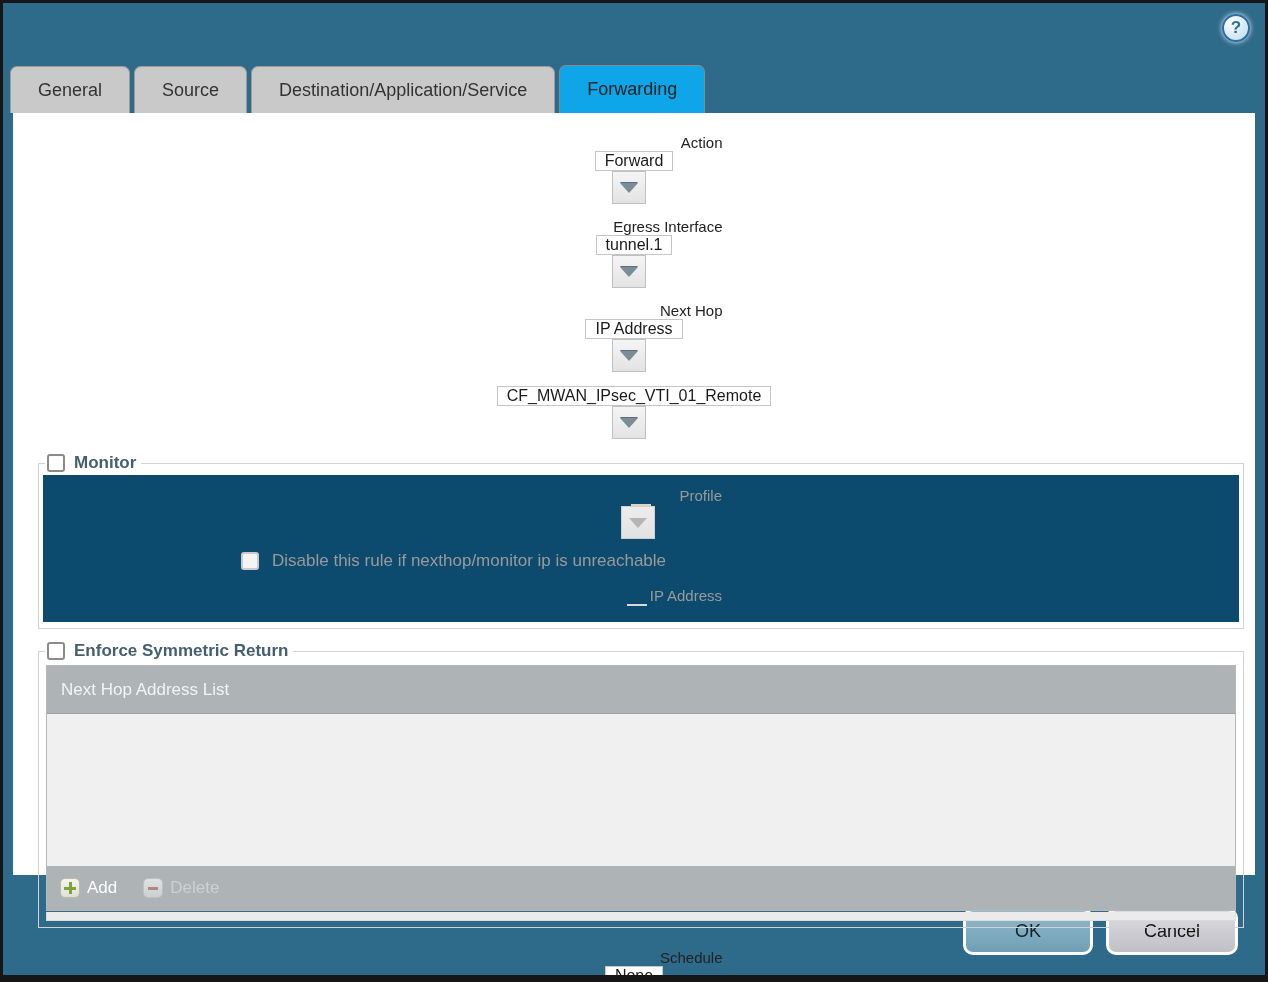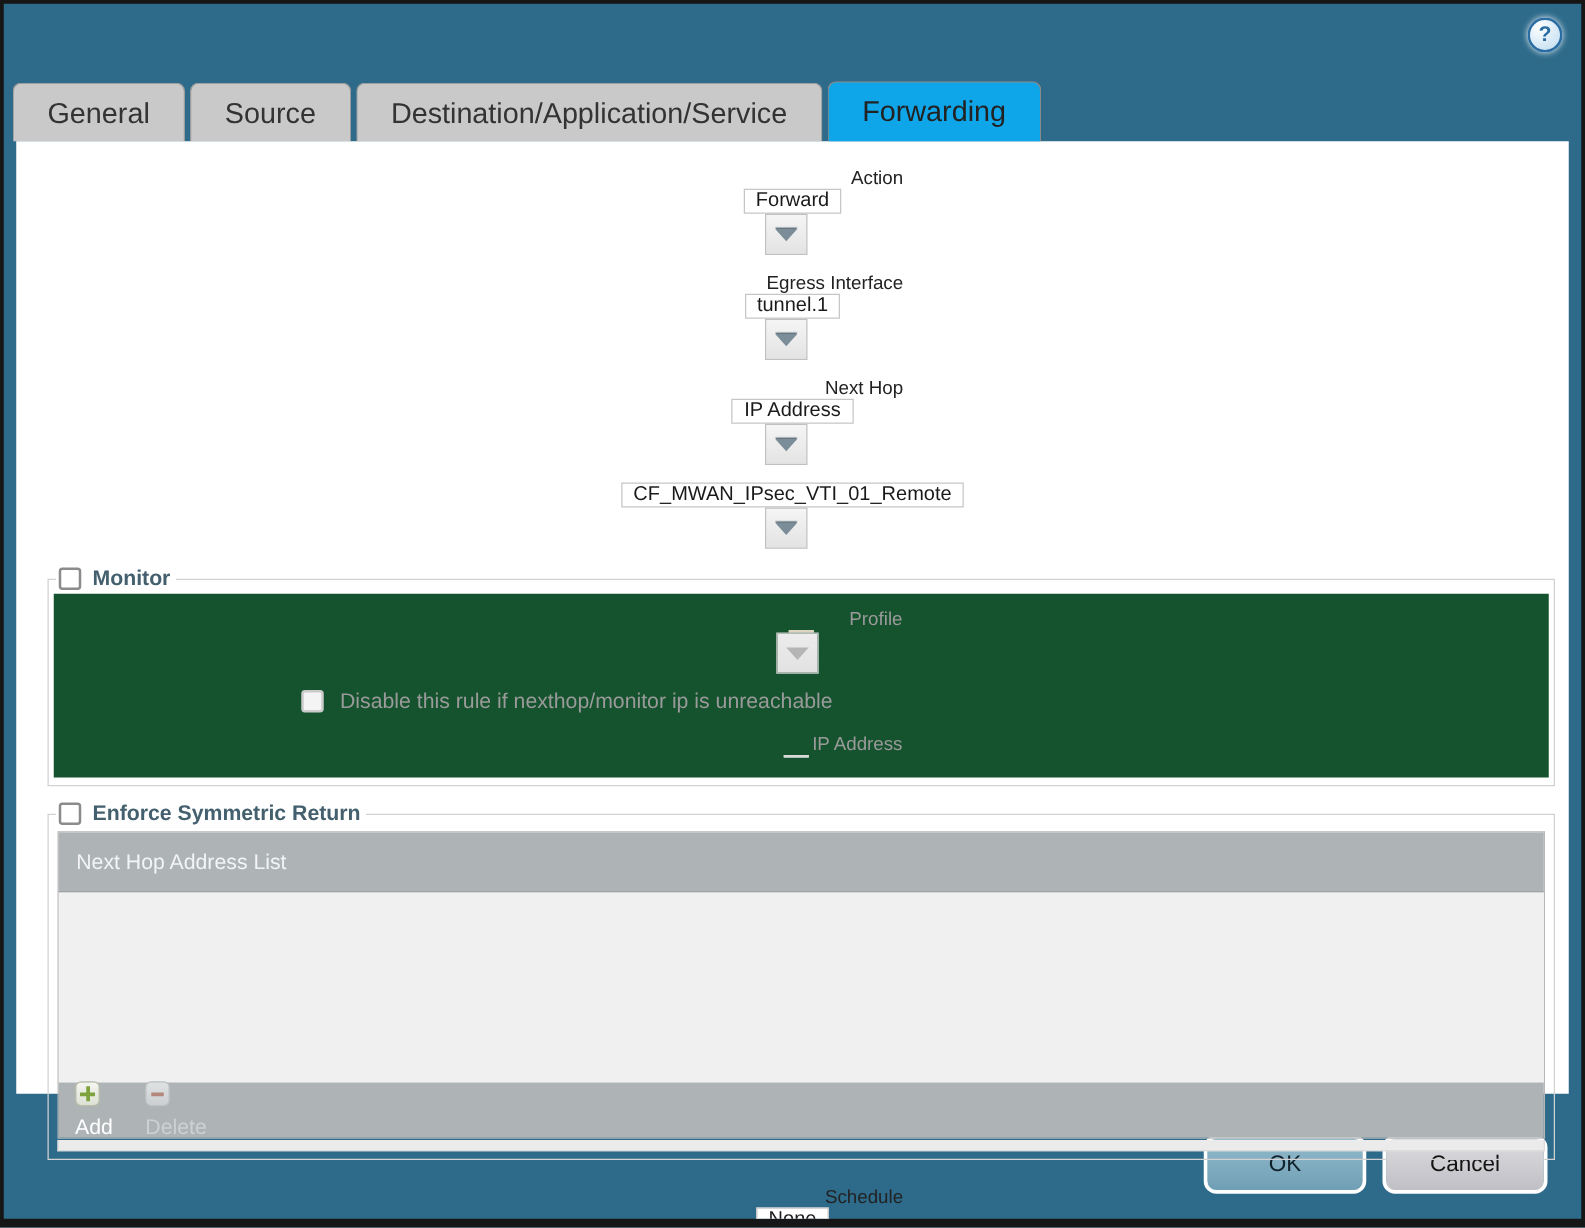--- a/index.html
+++ b/index.html
@@ -21,21 +21,21 @@
     box-shadow: 0 0 5px rgba(255,255,255,.9), inset 0 0 0 2px #2a6da2;
     color:#2a6da2; font-weight:bold; font-size:17px;
     display:flex; align-items:center; justify-content:center; cursor:pointer;
   }
   
   .tabs { display:flex; align-items:flex-end; height:48px; padding-left:7px; }
   .tab {
     height:47px; display:flex; align-items:center; justify-content:flex-end;
     background:#c9c9c9; border:1px solid #9b9b9b; border-bottom:none;
     border-radius:7px 7px 0 0; margin-right:4px; padding:0 27px;
-    font-size:23px; color:#333; cursor:pointer; white-space:nowrap;
+    font-size:18px; color:#333; cursor:pointer; white-space:nowrap;
   }
   .tab.active { background:#0ea5e9; border-color:#8a8a8a; color:#222; position:relative; z-index:2; height:48px; }
   
   .content {
     position:relative; z-index:1;
     margin:0 10px; background:#ffffff; height:762px; padding-top:21px;
   }
   .form-row { display:flex; align-items:center; margin:0 0 14px 0;flex-direction:column; }
   .form-row .lbl {
     width:197px; text-align:right; padding-right:10px; font-size:15px; color:#222; flex:none;
@@ -53,35 +53,35 @@
   .dd-arrow { width:0; height:0; border-left:9px solid transparent; border-right:9px solid transparent; border-top:10px solid #7b8d98; filter:drop-shadow(0 -1px 0 #5d6e78); }
   .dd-btn.disabled { background:linear-gradient(#ececec,#e2e2e2); border-color:#cfcfcf; cursor:default; }
   .dd-btn.disabled .dd-arrow { border-top-color:#b5b5b5; filter:none; }
   
   .cbx { width:18px; height:18px; border:2px solid #8b8b8b; border-radius:3px; background:#fff; flex:none; cursor:pointer; }
   .cbx.disabled { border-color:#cbcbcb; background:#f4f4f4; cursor:default; }
   
   fieldset { border:1px solid #d2d2d2; margin:0 11px 12px 25px; padding:2px 4px 6px 4px; }
   fieldset legend { display:flex; align-items:center; gap:9px; padding:0 5px 0 2px; margin-left:2px; }
   fieldset legend .legend-text { font-size:17px; font-weight:bold; color:#44606e; }
-  .panel { background:#14532d; padding:12px 8px 14px 8px; }
+  .panel { background:#0c4a6e; padding:12px 8px 14px 8px; }
   .panel .form-row { margin-bottom:12px; }
   .panel .form-row:last-child { margin-bottom:2px; }
   .panel .lbl { width:182px; color:#9a9a9a; }
   .field.cream { background:#f6efdc; border-color:#ddd5c0; }
   .field.ghost { background:#f1f1f1; border-color:#d9d9d9; margin-right:8px; }
   .panel .dd-btn { margin-right:8px; }
   .cb-row { display:flex; align-items:center; gap:13px; padding-left:190px; margin:4px 0 16px 0; }
   .cb-row .cb-lbl { font-size:17px; color:#9a9a9a; }
   
   .nh-table { margin:2px 3px 0 3px; border:1px solid #b7b7b7; }
   .nh-head { height:48px; background:#aeb3b6; border-bottom:1px solid #9aa0a3; display:flex; align-items:center; padding-left:14px; font-size:17px; color:#f2f4f5; }
   .nh-body { height:152px; background:#f0f0f0; }
   .nh-foot { height:44px; background:#aeb3b6; display:flex; align-items:center; gap:26px; padding-left:13px; }
-  .tool-btn { display:flex; gap:7px; cursor:pointer;flex-direction:column; }
+  .tool-btn { display:flex; gap:7px; cursor:pointer; }
   .tool-btn .t-lbl { font-size:17px; color:#ffffff; }
   .tool-btn.disabled { cursor:default; }
   .tool-btn.disabled .t-lbl { color:#ccd2d4; }
   .icon-plus, .icon-minus { width:20px; height:20px; border-radius:5px; position:relative; flex:none; }
   .icon-plus { background:linear-gradient(#f4f6f0,#dde1d4); border:1px solid #b7bda9; }
   .icon-plus::before { content:''; position:absolute; left:3px; right:3px; top:8px; height:3px; background:#7fa33c; }
   .icon-plus::after  { content:''; position:absolute; top:3px; bottom:3px; left:8px; width:3px; background:#7fa33c; }
   .icon-minus { background:linear-gradient(#dfe2e3,#ccd0d2); border:1px solid #bcc1c3; }
   .icon-minus::before { content:''; position:absolute; left:4px; right:4px; top:8px; height:3px; background:#b5867c; }
   .scroll-strip { height:9px; background:#ebebeb; margin:1px 3px 0 3px; border:1px solid #dcdcdc; border-top:none; }

